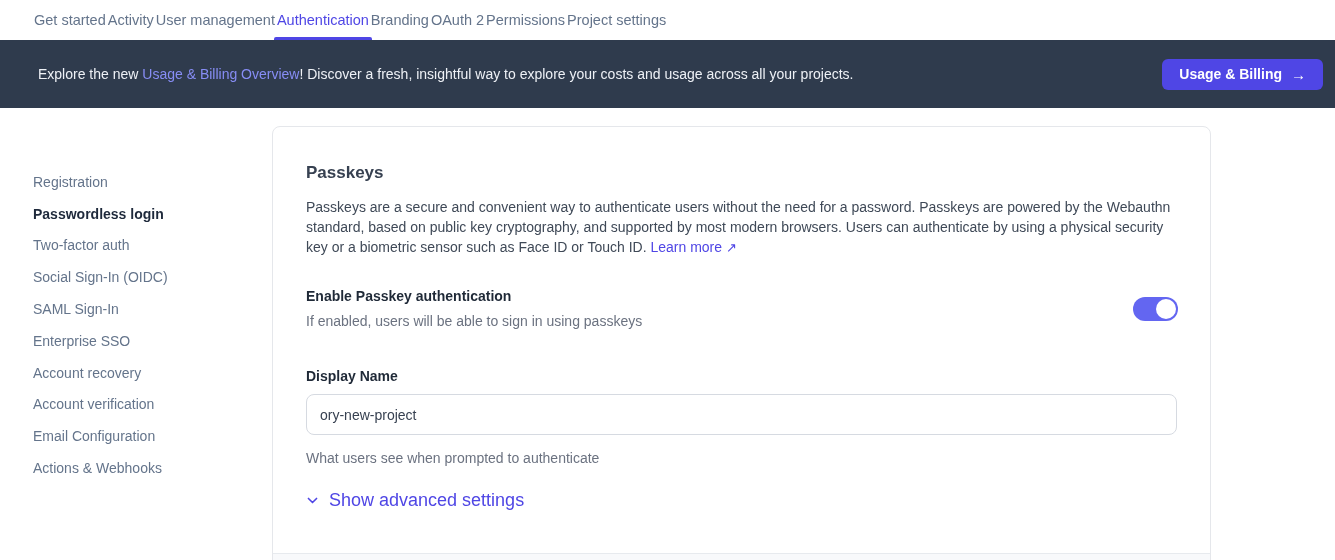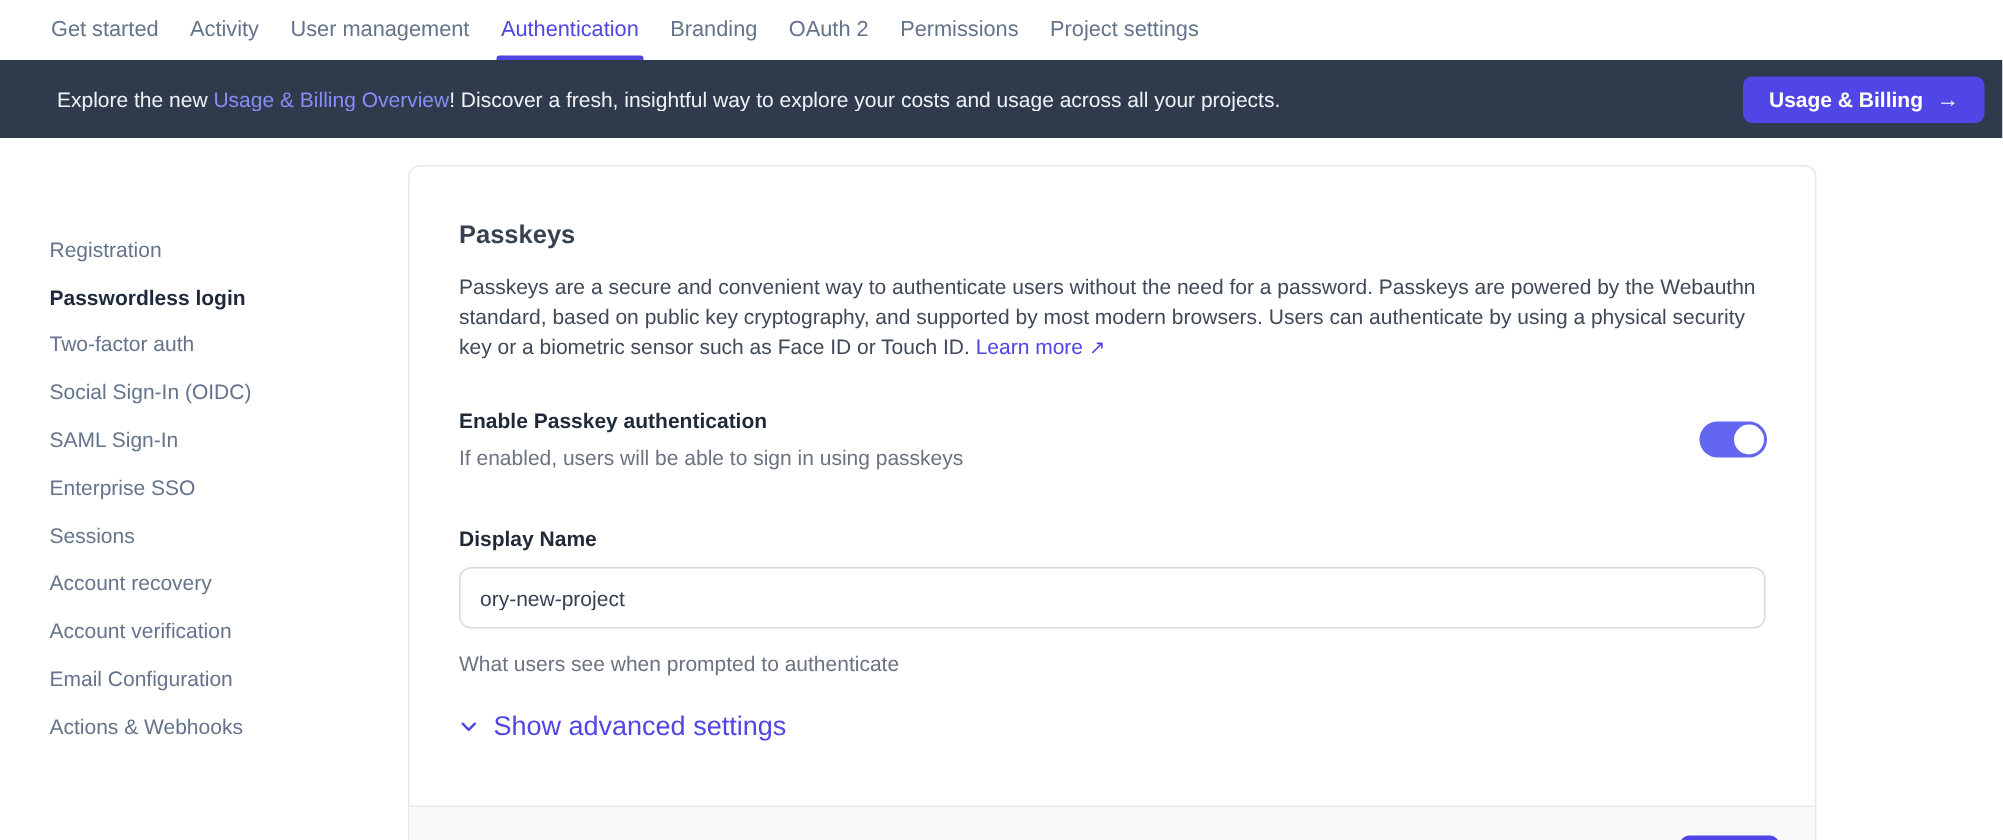--- a/index.html
+++ b/index.html
@@ -4,36 +4,36 @@
 <style>
   * { margin: 0; padding: 0; box-sizing: border-box; }
   html, body { width: 1335px; height: 560px; overflow: hidden; background: #ffffff; }
   body { font-family: "Liberation Sans", sans-serif; color: #3f4957; }
 
   .viewport { position: relative; width: 1335px; height: 560px; background: #ffffff; }
 
   
   .top-nav {
     height: 40px; display: flex; align-items: stretch;
-    padding-left: 33px; gap: 19px; background: #ffffff;
+    padding-left: 33px; background: #ffffff;
   }
   .tab {
     position: relative; display: flex; align-items: center;
     font-size: 14.5px; color: #64748b; cursor: pointer; text-decoration: none;
     padding: 0 1px; white-space: nowrap;
   }
   .tab.active { color: #4f46e5; }
   .tab.active::after {
     content: ""; position: absolute; left: -2px; right: -2px; bottom: 0;
     height: 3px; background: #4f46e5; border-radius: 2px 2px 0 0;
   }
 
   
   .banner {
-    height: 52px; background: #2f3b4d; display: flex; align-items: center;
+    height: 68px; background: #2f3b4d; display: flex; align-items: center;
     padding: 0 12px 0 38px; color: #eef1f6; font-size: 14px; gap: 32px;
   }
   .banner p { white-space: nowrap; overflow: hidden; }
   .banner a { color: #878df5; text-decoration: none; cursor: pointer; }
   .banner-btn {
     margin-left: auto; display: flex; align-items: center; gap: 9px;
     background: #4f46e5; color: #ffffff; border: none; cursor: pointer;
     font-family: inherit; font-size: 14px; font-weight: 700;
     height: 31px; padding: 0 17px; border-radius: 6px; white-space: nowrap;
   }
@@ -132,21 +132,20 @@
 
   <div class="content">
 
     <aside class="sidebar">
       <div class="side-item">Registration</div>
       <div class="side-item active">Passwordless login</div>
       <div class="side-item">Two-factor auth</div>
       <div class="side-item">Social Sign-In (OIDC)</div>
       <div class="side-item">SAML Sign-In</div>
       <div class="side-item">Enterprise SSO</div>
-      <div class="side-item">Sessions</div>
       <div class="side-item">Account recovery</div>
       <div class="side-item">Account verification</div>
       <div class="side-item">Email Configuration</div>
       <div class="side-item">Actions &amp; Webhooks</div>
     </aside>
 
     <section class="card">
       <div class="card-body">
 
         <h2 class="card-title">Passkeys</h2>

